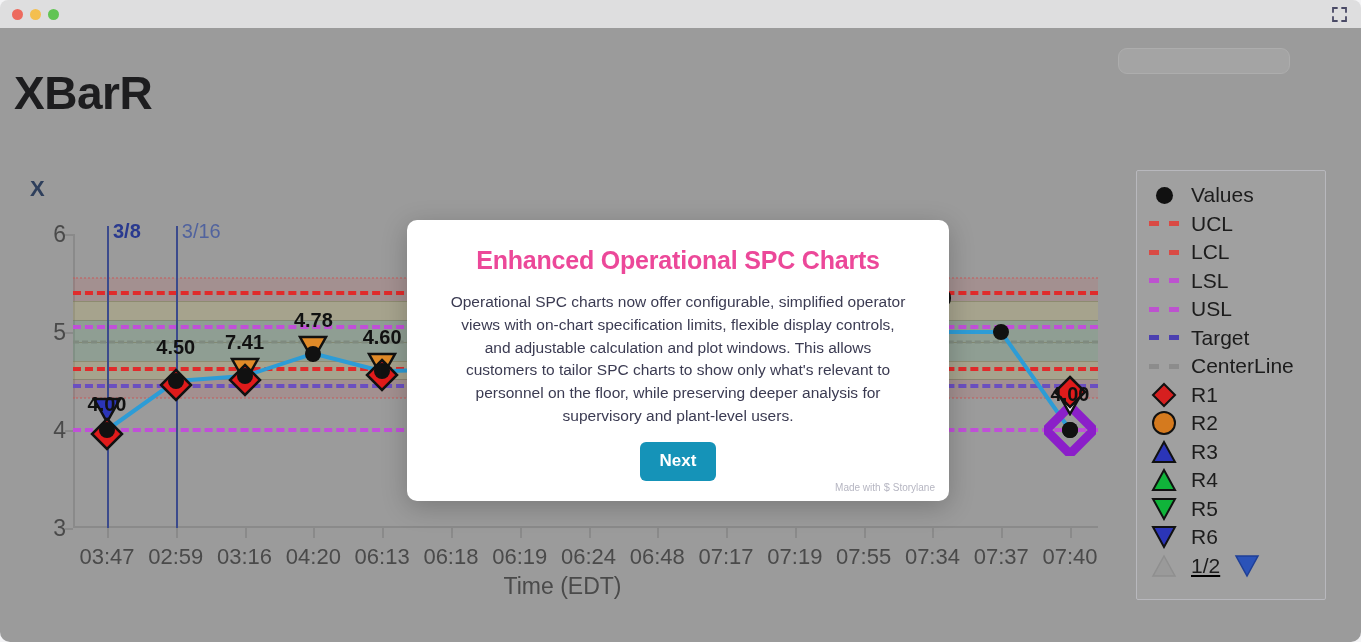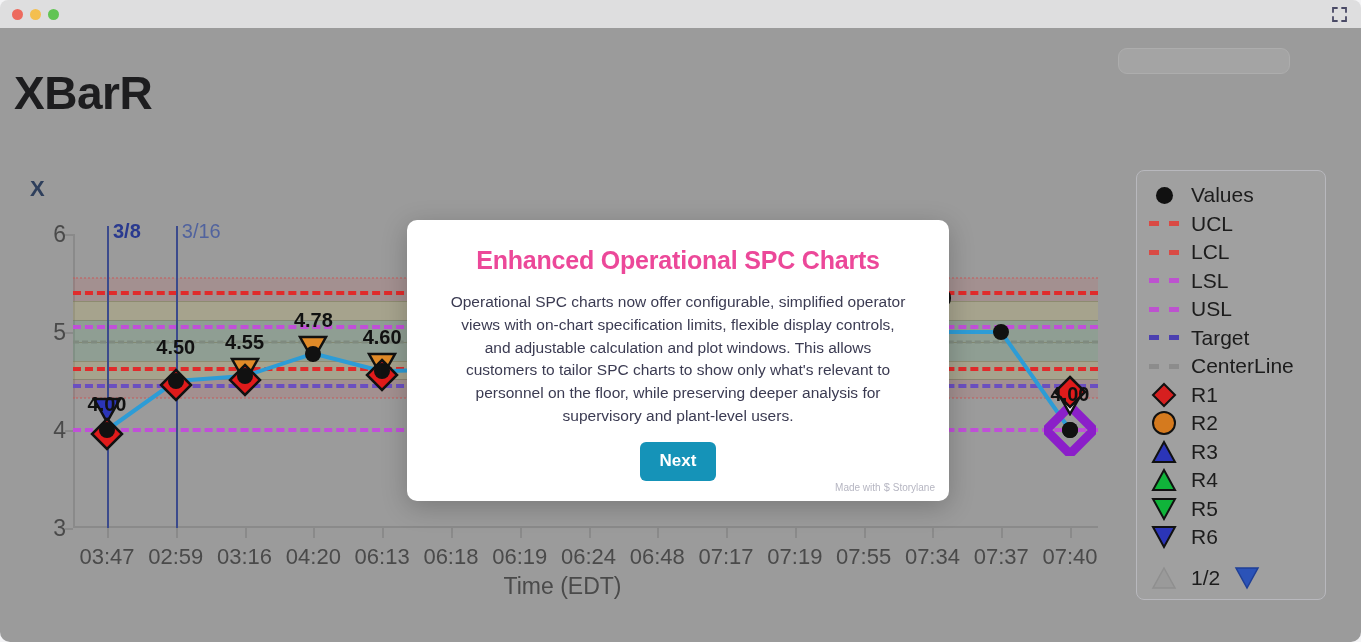--- a/index.html
+++ b/index.html
@@ -149,21 +149,21 @@
   }
 
   .marker { position: absolute; transform: translate(-50%,-50%); }
 
   
   .legend {
     position: absolute; left: 1136px; top: 142px;
     width: 190px; height: 430px;
     background: rgba(170,170,170,0.35);
     border: 1px solid #b8b8bd;
-    border-radius: 8px;
+    border-radius: 2px;
     padding: 10px 6px 6px 10px;
   }
   .legend-row {
     display: flex; align-items: center;
     height: 28.5px; gap: 10px;
   }
   .legend-key {
     width: 34px; height: 20px;
     display: flex; align-items: center; justify-content: center;
     flex: 0 0 34px;
@@ -345,21 +345,21 @@
           <div class="marker" style="left: 34px; top: 196px; width: 16px; height: 16px; border-radius: 50%; background: rgb(17, 17, 17);"></div>
           <div class="marker" style="left: 102.786px; top: 147px; width: 16px; height: 16px; border-radius: 50%; background: rgb(17, 17, 17);"></div>
           <div class="marker" style="left: 171.571px; top: 142.1px; width: 16px; height: 16px; border-radius: 50%; background: rgb(17, 17, 17);"></div>
           <div class="marker" style="left: 240.357px; top: 119.56px; width: 16px; height: 16px; border-radius: 50%; background: rgb(17, 17, 17);"></div>
           <div class="marker" style="left: 309.143px; top: 137.2px; width: 16px; height: 16px; border-radius: 50%; background: rgb(17, 17, 17);"></div>
           <div class="marker" style="left: 859.429px; top: 98px; width: 16px; height: 16px; border-radius: 50%; background: rgb(17, 17, 17);"></div>
           <div class="marker" style="left: 928.214px; top: 98px; width: 16px; height: 16px; border-radius: 50%; background: rgb(17, 17, 17);"></div>
           <div class="marker" style="left: 997px; top: 196px; width: 16px; height: 16px; border-radius: 50%; background: rgb(17, 17, 17);"></div>
           <div class="pt-label" style="left: 34px; top: 182px;">4.00</div>
           <div class="pt-label" style="left: 102.786px; top: 125px;">4.50</div>
-          <div class="pt-label" style="left: 171.571px; top: 120.1px;">4.55</div>
+          <div class="pt-label" style="left: 171.571px; top: 120.1px;">7.41</div>
           <div class="pt-label" style="left: 240.357px; top: 97.56px;">4.78</div>
           <div class="pt-label" style="left: 309.143px; top: 115.2px;">4.60</div>
           <div class="pt-label" style="left: 859.429px; top: 76px;">5.00</div>
           <div class="pt-label" style="left: 997px; top: 172px;">4.00</div>
         </div>
     </div>
 
     <div class="legend" id="legend">
         <div class="legend-row">
           <span class="legend-key">
@@ -444,21 +444,21 @@
           <span class="legend-label">R5</span>
         </div>
         <div class="legend-row">
           <span class="legend-key">
             <svg width="26" height="24" viewBox="0 0 26 24">
               <polygon points="2,2 24,2 13,22" fill="#2b35b8" stroke="#111" stroke-width="2"></polygon>
             </svg>
           </span>
           <span class="legend-label">R6</span>
         </div>
-        <div class="legend-row" style="margin-top: 12px;">
+        <div class="legend-row" style="margin-top: 0; text-decoration: underline;">
           <span class="legend-key">
             <svg width="26" height="24" viewBox="0 0 26 24">
               <polygon points="13,2 24,22 2,22" fill="#9a9a9a" stroke="#8f8f8f" stroke-width="1.5"></polygon>
             </svg>
           </span>
           <span class="legend-label">1/2</span>
           <span class="legend-key">
             <svg width="26" height="24" viewBox="0 0 26 24">
               <polygon points="2,2 24,2 13,22" fill="#2b53b8" stroke="#1f3f96" stroke-width="1.5"></polygon>
             </svg>

